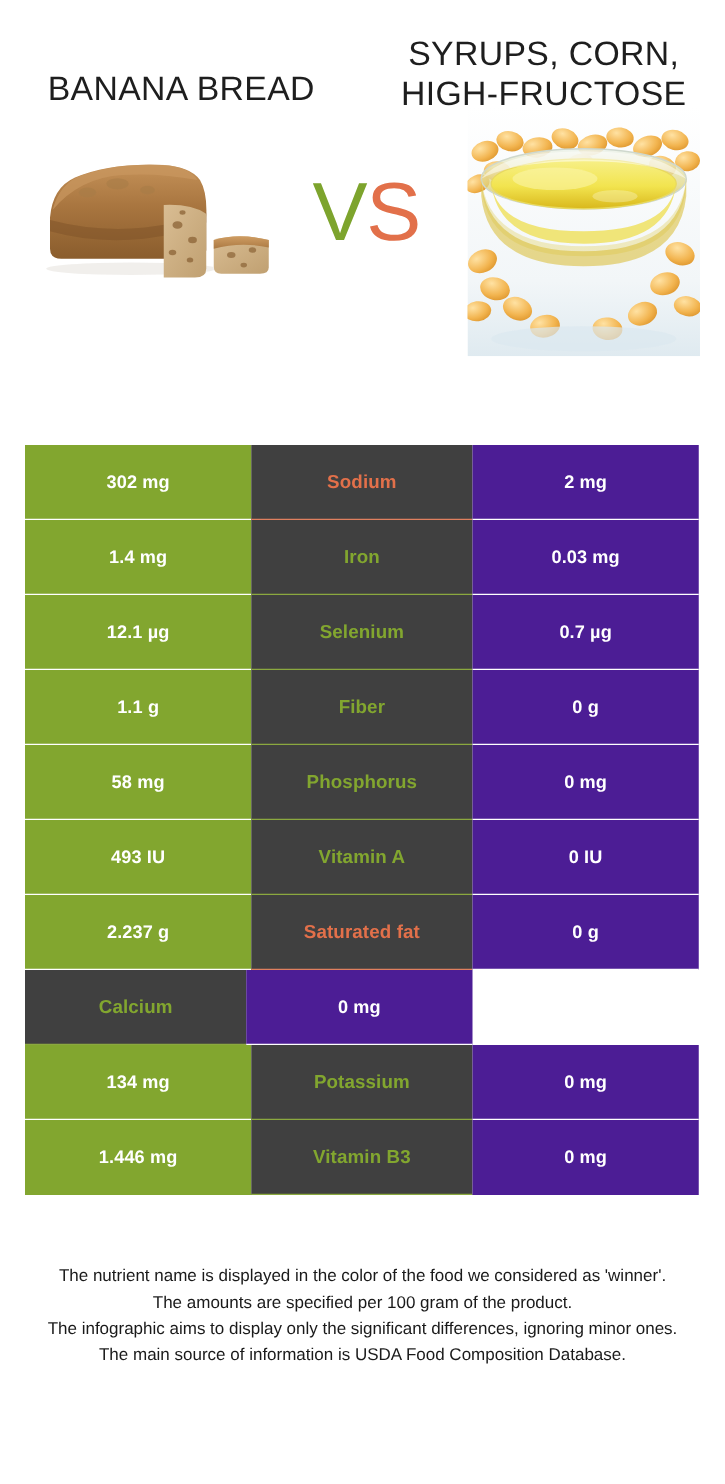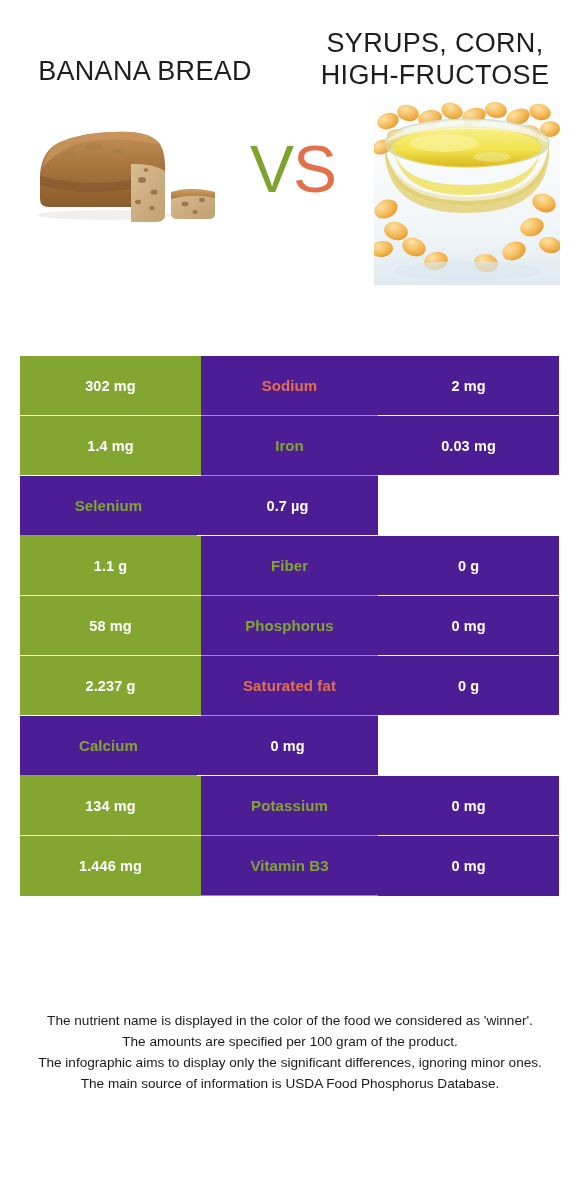--- a/index.html
+++ b/index.html
@@ -110,21 +110,21 @@
     letter-spacing: 0.1px;
   }
   .cell-left {
     width: 181px;
     background: #82a62f;
     color: #ffffff;
     border-bottom: 1px solid #ffffff;
   }
   .cell-mid {
     width: 177px;
-    background: #4c1d95;
+    background: #404040;
     font-size: 15px;
     font-weight: bold;
   }
   .cell-right {
     width: 181px;
     background: #4c1d95;
     color: #ffffff;
     border-bottom: 1px solid #ffffff;
   }
   .row:last-child .cell-left,
@@ -291,32 +291,38 @@
         <div class="cell cell-left">302 mg</div>
         <div class="cell cell-mid win-orange sep-orange">Sodium</div>
         <div class="cell cell-right">2 mg</div>
       </div>
       <div class="row">
         <div class="cell cell-left">1.4 mg</div>
         <div class="cell cell-mid win-green sep-green">Iron</div>
         <div class="cell cell-right">0.03 mg</div>
       </div>
       <div class="row">
+        <div class="cell cell-left">12.1 µg</div>
         <div class="cell cell-mid win-green sep-green">Selenium</div>
         <div class="cell cell-right">0.7 µg</div>
       </div>
       <div class="row">
         <div class="cell cell-left">1.1 g</div>
         <div class="cell cell-mid win-green sep-green">Fiber</div>
         <div class="cell cell-right">0 g</div>
       </div>
       <div class="row">
         <div class="cell cell-left">58 mg</div>
         <div class="cell cell-mid win-green sep-green">Phosphorus</div>
         <div class="cell cell-right">0 mg</div>
+      </div>
+      <div class="row">
+        <div class="cell cell-left">493 IU</div>
+        <div class="cell cell-mid win-green sep-green">Vitamin A</div>
+        <div class="cell cell-right">0 IU</div>
       </div>
       <div class="row">
         <div class="cell cell-left">2.237 g</div>
         <div class="cell cell-mid win-orange sep-orange">Saturated fat</div>
         <div class="cell cell-right">0 g</div>
       </div>
       <div class="row">
         <div class="cell cell-mid win-green sep-green">Calcium</div>
         <div class="cell cell-right">0 mg</div>
       </div>
@@ -329,16 +335,16 @@
         <div class="cell cell-left">1.446 mg</div>
         <div class="cell cell-mid win-green sep-green" style="border-bottom: 1px solid rgb(139, 169, 63); text-align: center;">Vitamin B3</div>
         <div class="cell cell-right">0 mg</div>
       </div>
     </div>
 
   <div class="footer">
     <p>The nutrient name is displayed in the color of the food we considered as 'winner'.</p>
     <p>The amounts are specified per 100 gram of the product.</p>
     <p>The infographic aims to display only the significant differences, ignoring minor ones.</p>
-    <p>The main source of information is USDA Food Phosphorus Database.</p>
+    <p>The main source of information is USDA Food Composition Database.</p>
   </div>
 
 </div>
 
 </body></html>

